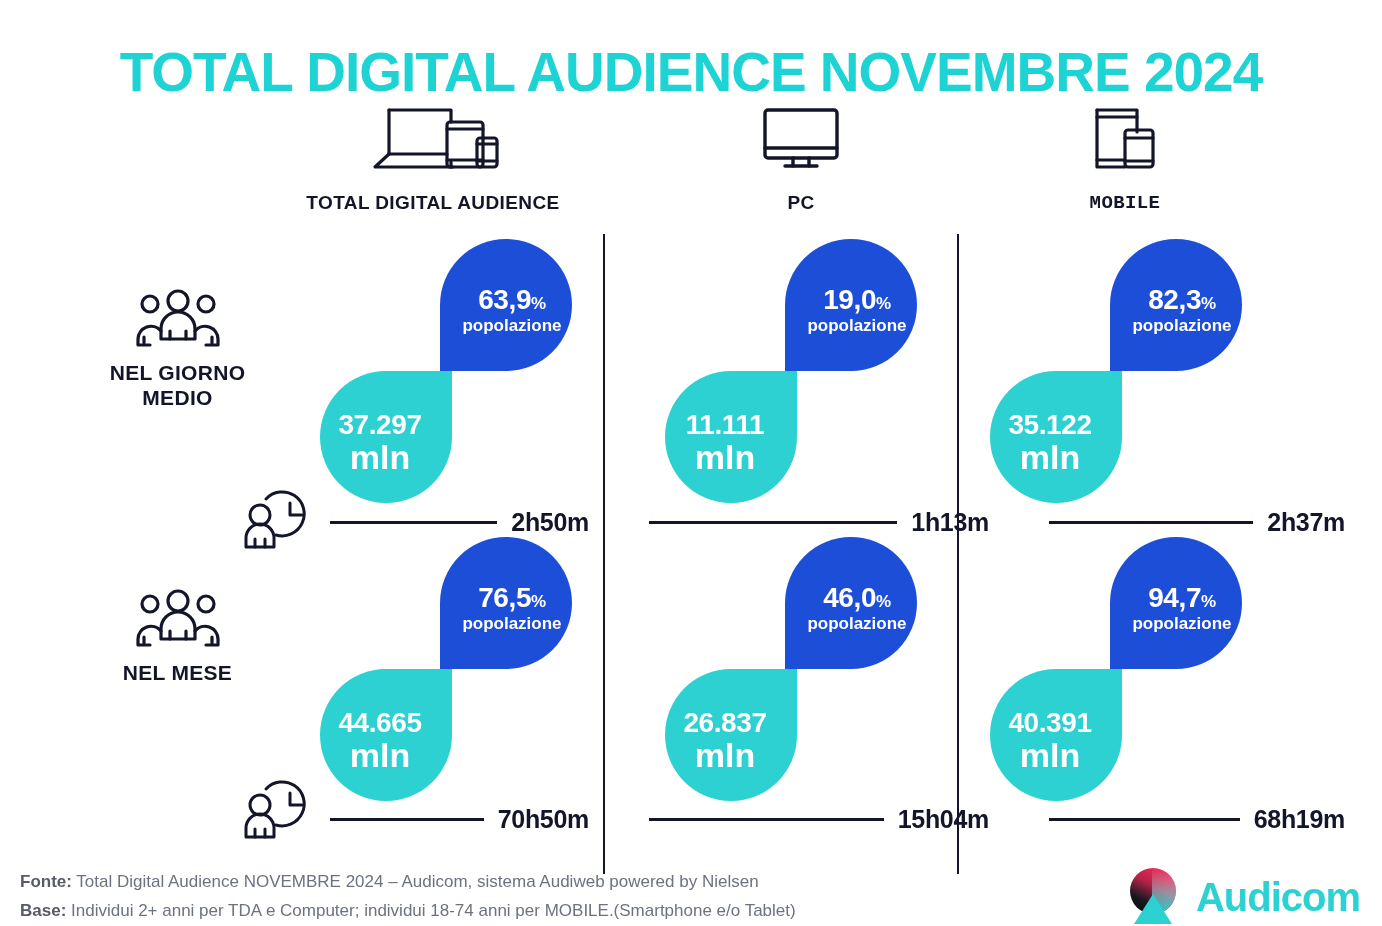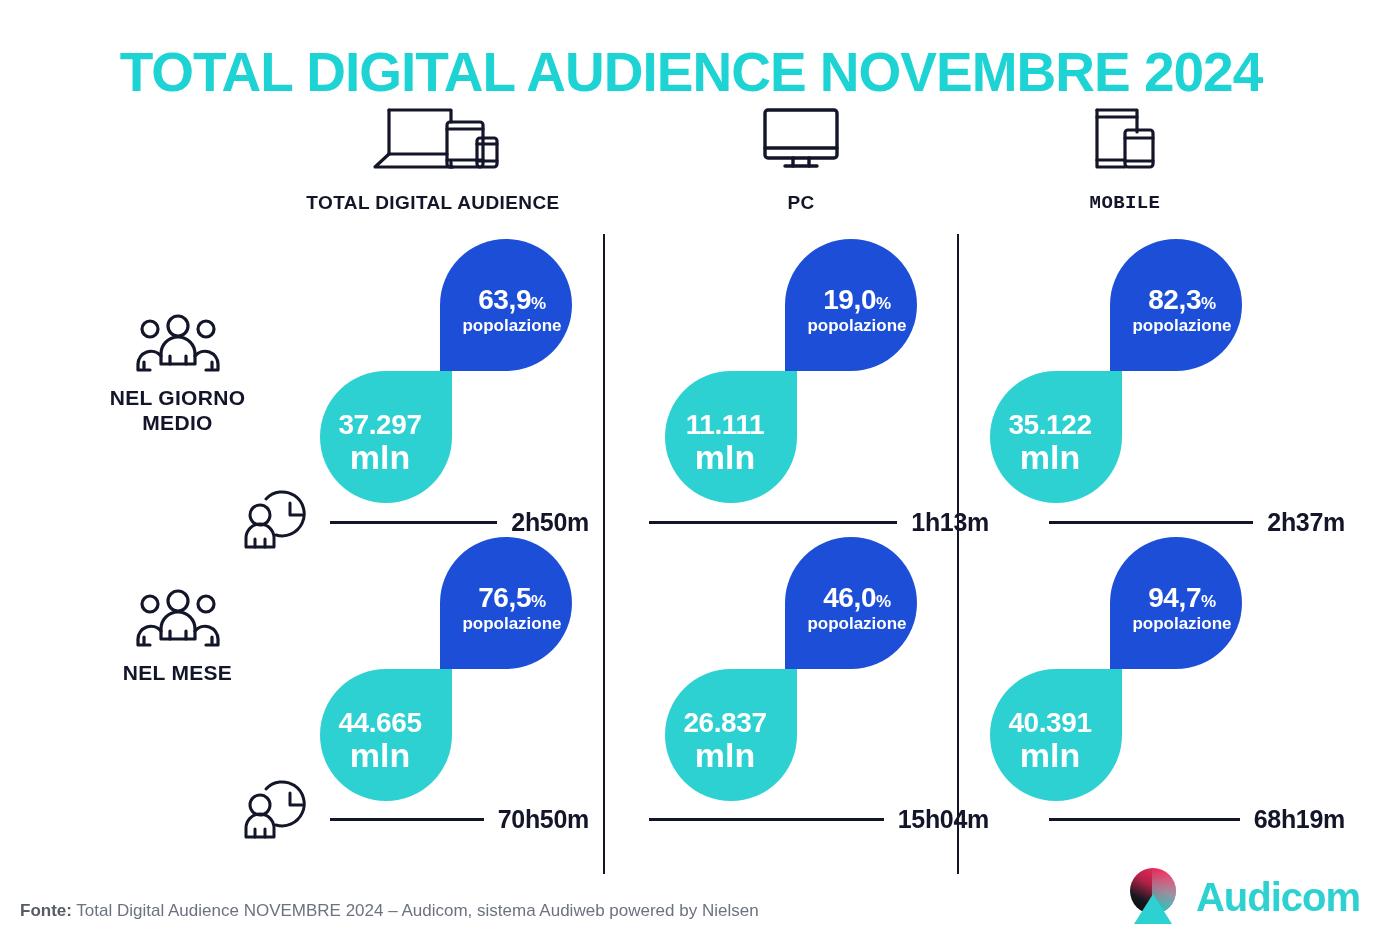--- a/index.html
+++ b/index.html
@@ -48,21 +48,21 @@
   
   .row-label {
     position:absolute; left:60px; width:235px;
     display:flex; flex-direction:column; align-items:center;
   }
   .row-label .lbl {
     margin-top:10px; text-align:center;
     font-size:21px; font-weight:bold; color:#131529;
     line-height:1.18; letter-spacing:0.3px;
   }
-  #rowlabel-giorno { top:280px; }
+  #rowlabel-giorno { top:255px; }
   #rowlabel-mese   { top:555px; }
 
   
   .time-icon { position:absolute; left:238px; }
   #timeicon-giorno { top:455px; }
   #timeicon-mese   { top:745px; }
 
   
   .pair { position:absolute; width:300px; height:250px; }
   #pair-tda-giorno { left:305px;  top:205px; }
@@ -373,20 +373,24 @@
     <div class="seg seg-3">
       <span class="rule"></span>
       <span class="val">68h19m</span>
     </div>
   </div>
 
   <div class="footer">
     <div>
       <b>Fonte:</b>
       <span>Total Digital Audience NOVEMBRE 2024 – Audicom, sistema Audiweb powered by Nielsen</span>
+    </div>
+    <div>
+      <b>Base:</b>
+      <span>Individui 2+ anni per TDA e Computer; individui 18-74 anni per MOBILE.(Smartphone e/o Tablet)</span>
     </div>
   </div>
 
   <div class="logo">
     <span>
       <svg width="62" height="62" viewBox="0 0 62 62">
         <defs>
           <linearGradient id="audgrad" x1="0.68" y1="0" x2="0.18" y2="1">
             <stop offset="0%" stop-color="#F2295B"></stop>
             <stop offset="38%" stop-color="#B02248"></stop>

